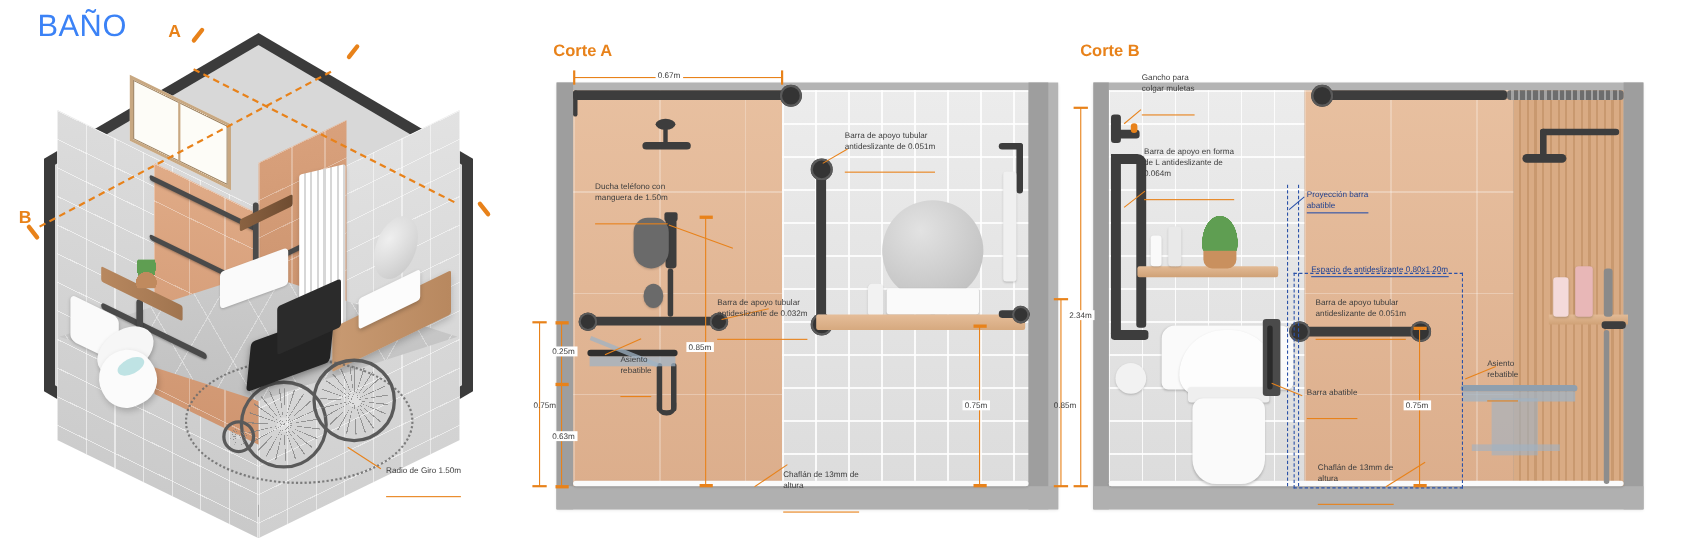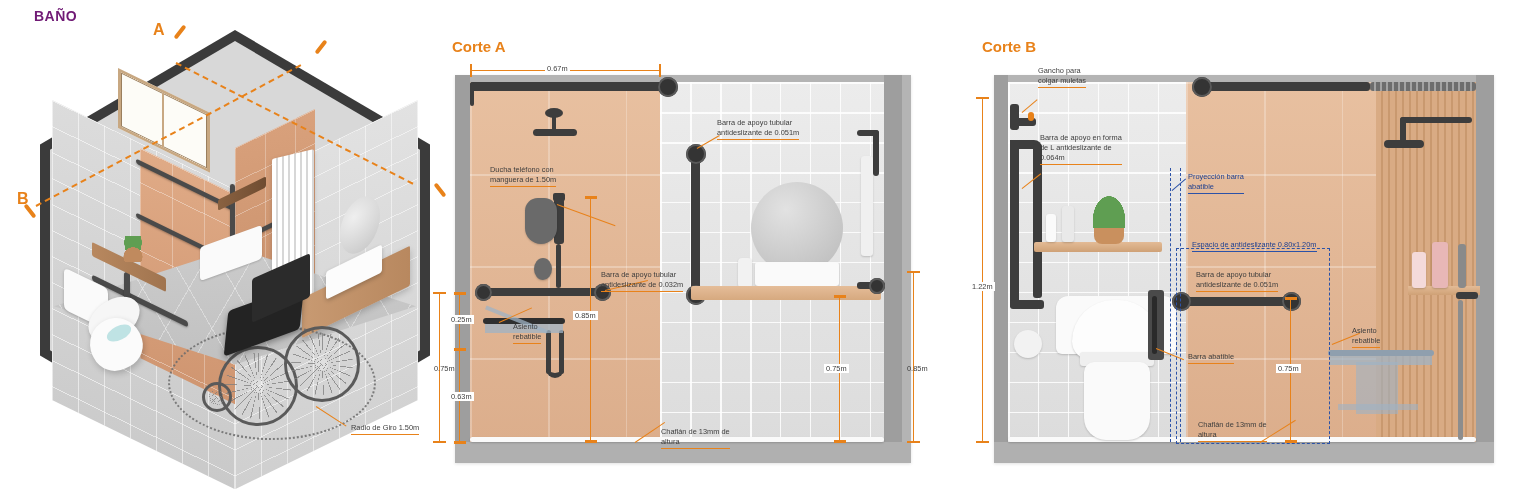--- a/index.html
+++ b/index.html
@@ -1,25 +1,25 @@
 <!DOCTYPE html>
 <html><head>
 <meta charset="utf-8">
 <style>
   html,body{margin:0;padding:0;background:#ffffff;}
   body{width:1528px;height:489px;position:relative;overflow:hidden;
        font-family:"Liberation Sans",sans-serif;}
 
   .panel{position:absolute;top:0;height:489px;}
   #panel-iso{left:0;width:460px;}
-  #panel-a{left:433px;width:500px;text-decoration:underline;}
+  #panel-a{left:484px;width:500px;text-decoration:underline;}
   #panel-b{left:960px;width:568px;}
 
-  .title-main{position:absolute;left:34px;top:8px;font-size:14px;font-weight:bold;
-              color:#701a75;letter-spacing:.5px;}
+  .title-main{position:absolute;left:34px;top:8px;font-size:28px;font-weight:normal;
+              color:#3b82f6;letter-spacing:.5px;}
   .title-sec{position:absolute;font-size:15px;font-weight:bold;color:#E8821A;}
 
   
   .iso-wrap{position:absolute;left:0;top:0;width:460px;height:489px;}
   .iso-shell{position:absolute;left:40px;top:30px;width:390px;height:440px;}
 
   .hex{position:absolute;inset:0;
        background:#3b3b3b;
        clip-path:polygon(50% 0%,100% 26%,100% 74%,50% 100%,0% 74%,0% 26%);}
   .hex-in{position:absolute;left:10px;top:11px;right:10px;bottom:11px;
@@ -138,21 +138,21 @@
        repeating-linear-gradient(to bottom,rgba(255,255,255,.28) 0 1.5px,transparent 1.5px 92px),
        repeating-linear-gradient(to right,rgba(255,255,255,.25) 0 1.5px,transparent 1.5px 78px),
        linear-gradient(180deg,#e8c0a0,#dcae8c);}
   .wood-slats{position:absolute;
      background:repeating-linear-gradient(to right,#d9ab84 0 5px,#c9996f 5px 7px);}
   .floorband{position:absolute;background:#b0b0b0;}
   .wallside{position:absolute;background:#9e9e9e;}
 
   
   .ann{position:absolute;font-size:7.4px;line-height:1.35;color:#3d3d3d;
-       border-bottom:1.2px solid #E8821A;padding-bottom:1px;white-space:pre-line;}
+       border-bottom:1.2px solid #E8821A;padding-bottom:18px;white-space:pre-line;}
   .ann-blue{position:absolute;font-size:7.4px;line-height:1.35;color:#1d3f8f;
        border-bottom:1.2px solid #2b52a8;padding-bottom:1px;white-space:pre-line;}
   .leader{position:absolute;background:#E8821A;height:1.2px;transform-origin:left center;}
   .leader-blue{position:absolute;background:#2b52a8;height:1.2px;transform-origin:left center;}
 
   
   .dim-v{position:absolute;width:1.4px;background:#E8821A;}
   .dim-h{position:absolute;height:1.4px;background:#E8821A;}
   .dim-cap{position:absolute;background:#E8821A;}
   .dim-txt{position:absolute;font-size:7.4px;color:#3d3d3d;background:#fff;
@@ -438,19 +438,19 @@
 
   <div class="leader-blue" style="left:212px;top:190px;width:18px;transform:rotate(-40deg);"></div>
   <div class="ann-blue" style="left:228px;top:172px;">Proyección barra
 abatible</div>
 
   <div class="ann-blue" style="left:232px;top:240px;">Espacio de antideslizante 0.80x1.20m</div>
 
   <div class="dim-v" style="left:22px;top:98px;height:344px;"></div>
   <div class="dim-cap" style="left:16px;top:97px;width:13px;height:1.6px;"></div>
   <div class="dim-cap" style="left:16px;top:441px;width:13px;height:1.6px;"></div>
-  <div class="dim-txt" style="left:10px;top:282px;">1.22m</div>
+  <div class="dim-txt" style="left:10px;top:282px;">2.34m</div>
 
   <div class="dim-v" style="left:330px;top:298px;height:144px;"></div>
   <div class="dim-cap" style="left:325px;top:297px;width:12px;height:3px;"></div>
   <div class="dim-cap" style="left:325px;top:440px;width:12px;height:3px;"></div>
   <div class="dim-txt" style="left:316px;top:364px;">0.75m</div>
 </div>
 
 </body></html>

